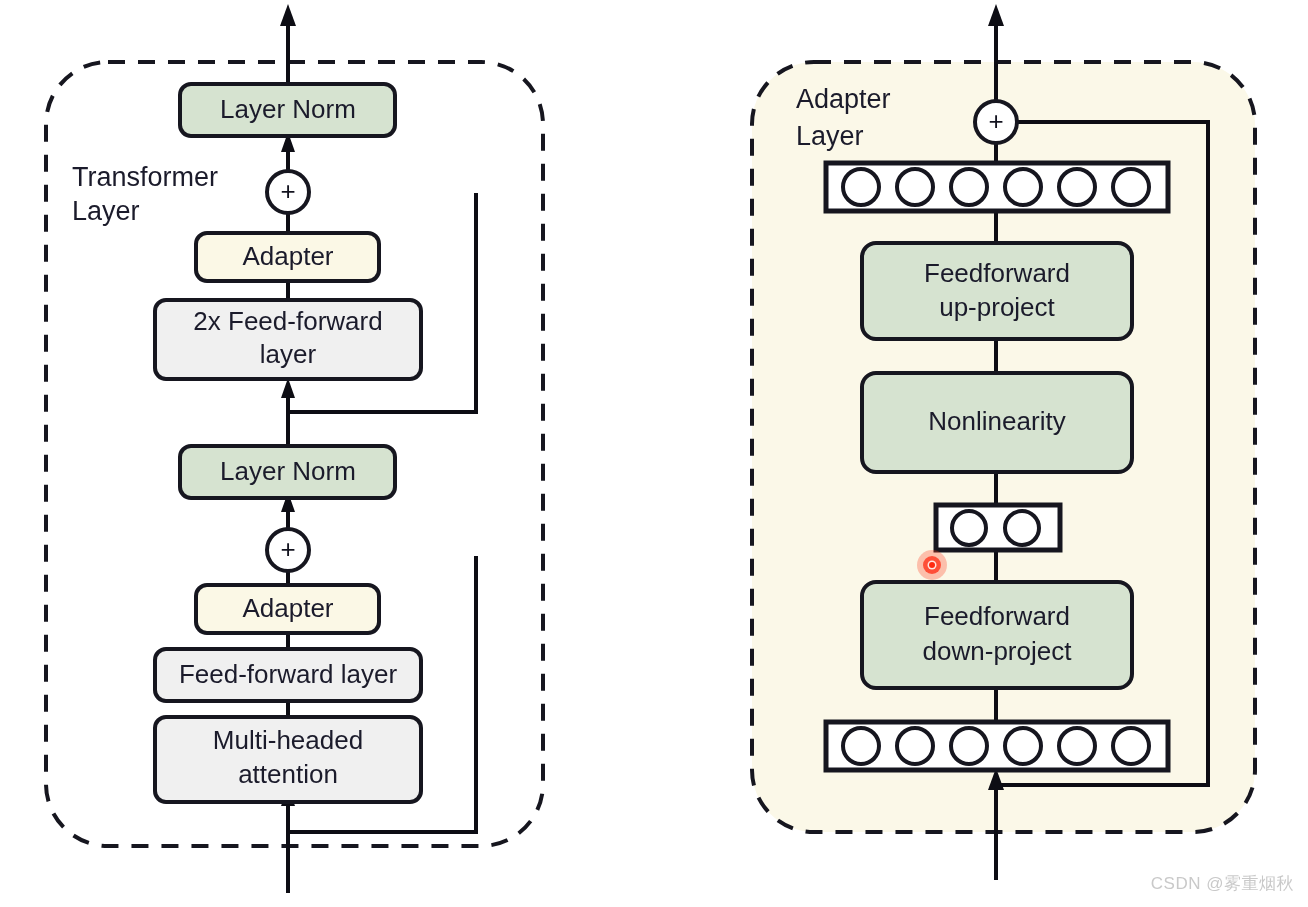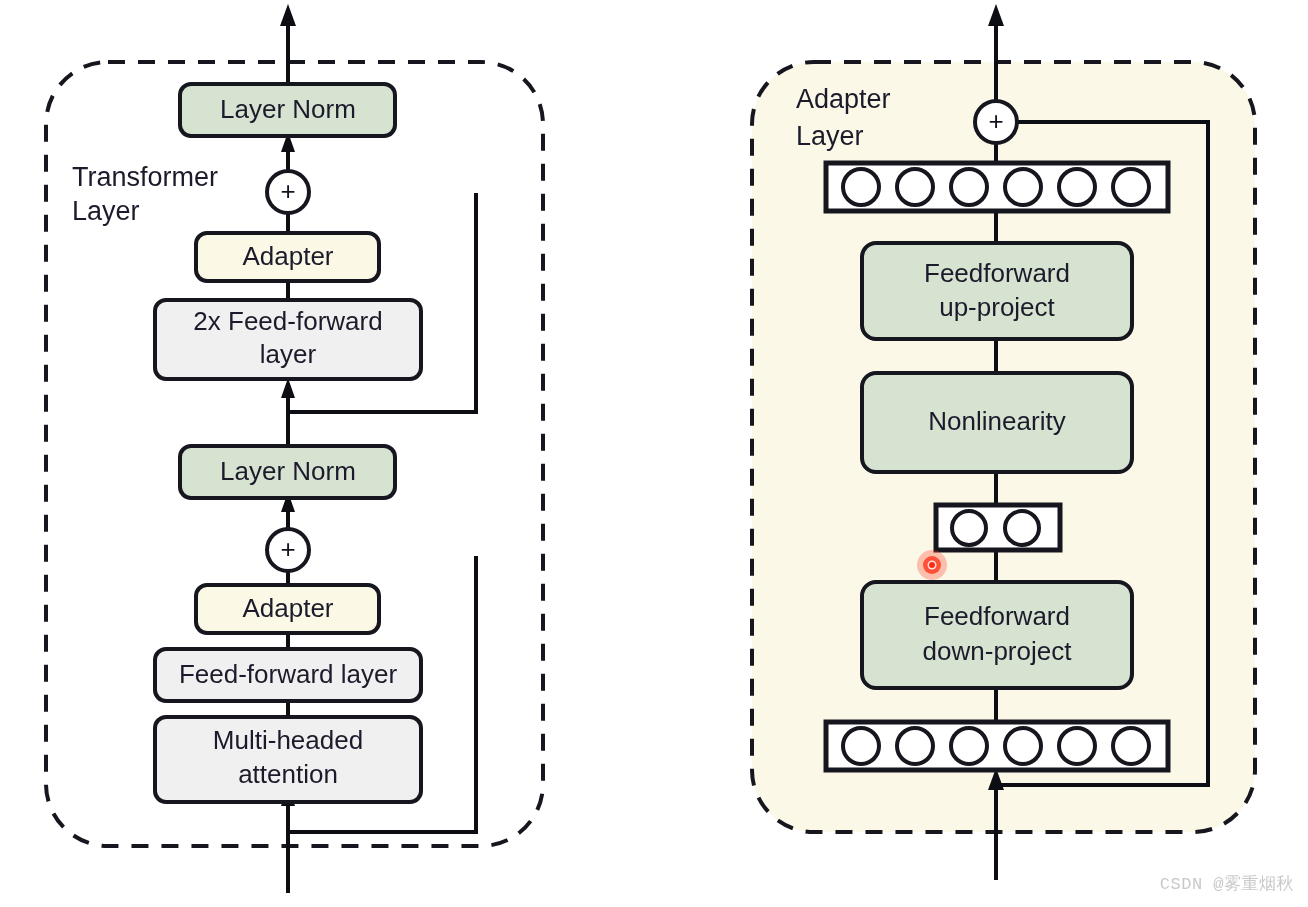--- a/index.html
+++ b/index.html
@@ -42,21 +42,21 @@
     font-family: "Liberation Sans", sans-serif;
     font-size: 26px;
     fill: #13131f;
     text-anchor: middle;
     dominant-baseline: middle;
   }
   .watermark-text {
     position: absolute;
     right: 14px;
     bottom: 12px;
-    font-family: Liberation Mono, monospace;
+    font-family: Liberation Sans, sans-serif;
     font-size: 17px;
     color: #c9c9c9;
     letter-spacing: 0.5px;
     white-space: nowrap;
   }
   .edge {
     stroke: #0d0d14;
     fill: none;
     stroke-linecap: butt;
   }

